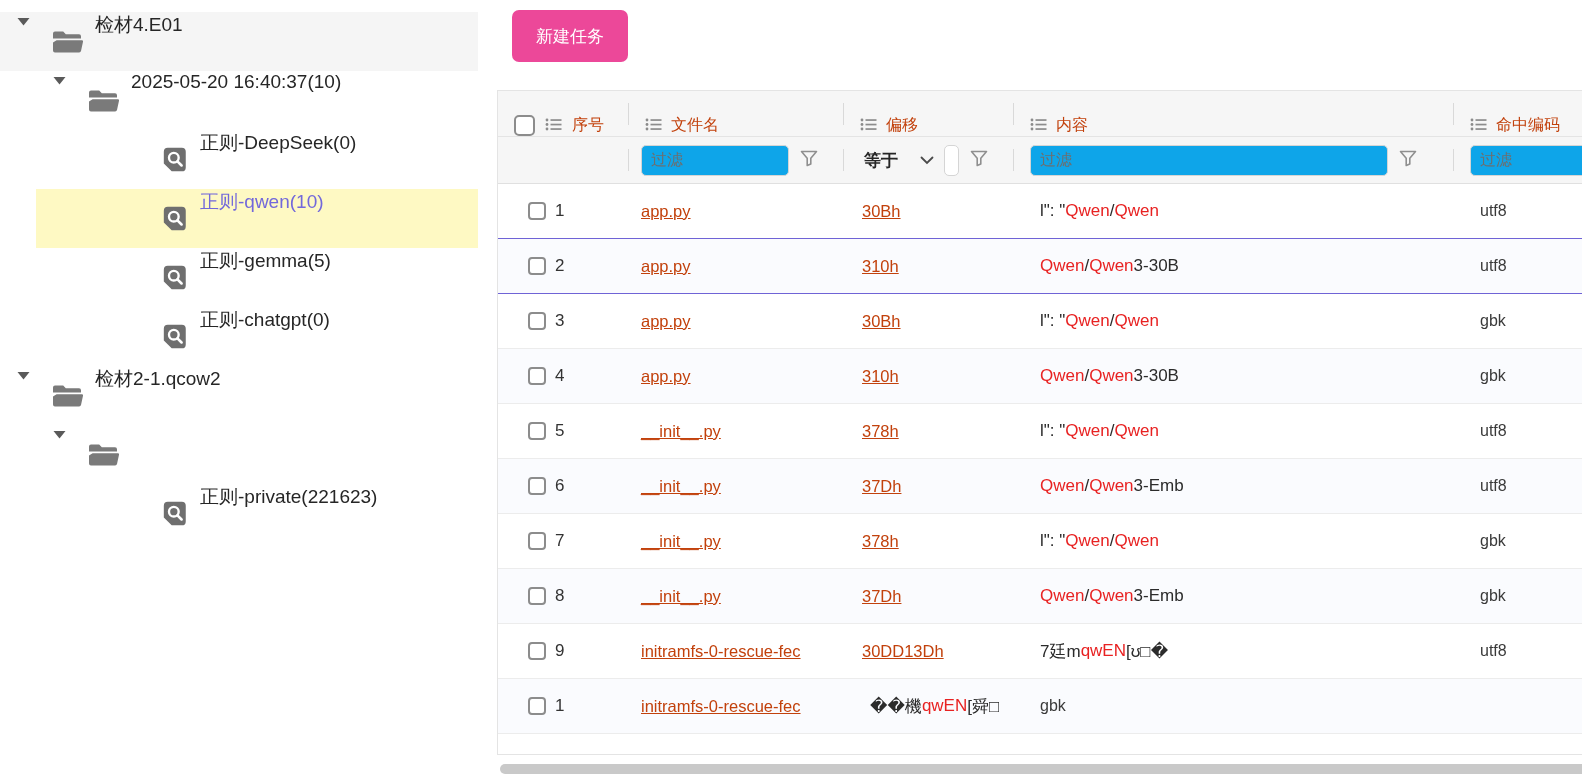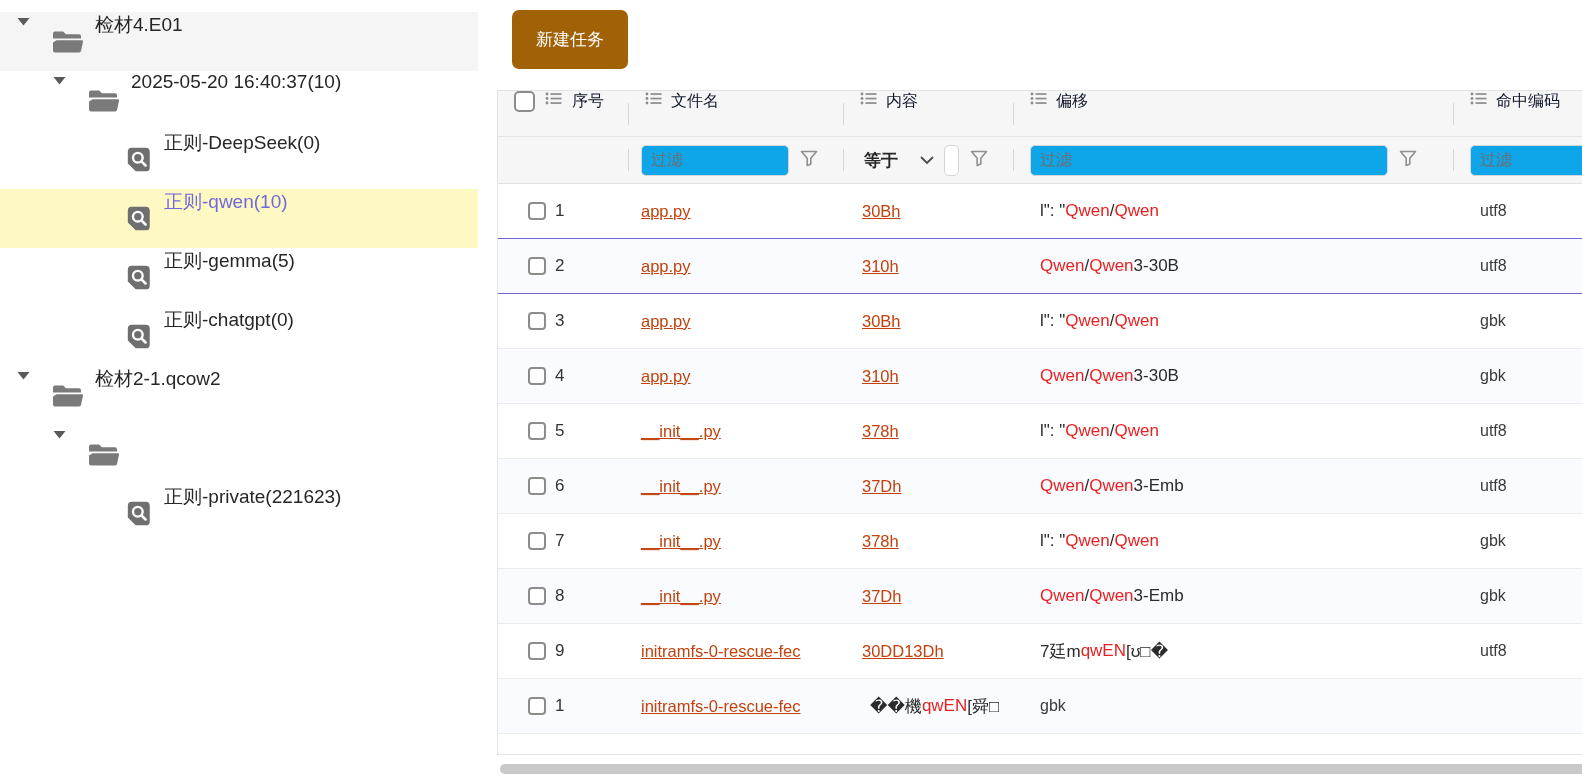--- a/index.html
+++ b/index.html
@@ -11,36 +11,36 @@
   .tree{padding-top:12px;}
   .tree-row{height:59px;display:flex;box-sizing:border-box;
             font-size:19px;color:#262626;cursor:pointer;}
   .tree-row.muted{background:#f5f5f5;}
   .tree-row.selected{background:#fef9c3;color:#7268db;}
   .tree-row .caret{width:18px;height:18px;flex:0 0 18px;display:flex;align-items:center;justify-content:center;margin-right:20px;}
   .tree-row .caret svg{display:block;}
   .tree-row .ticon{margin-right:12px;display:flex;align-items:center;}
   .lvl0{padding-left:14px;}
   .lvl1{padding-left:50px;}
-  .lvl2{padding-left:125px;}
+  .lvl2{padding-left:125px;margin-left:36px;}
 
   
   .main{position:absolute;left:497px;top:0;right:0;height:776px;background:#fff;}
-  .btn-new-task{position:absolute;left:15px;top:10px;height:59px;padding:0 24px;
-    background:#a16207;color:#fff;border:none;border-radius:7px;font-size:17px;
+  .btn-new-task{position:absolute;left:15px;top:10px;height:52px;padding:0 24px;
+    background:#ec4899;color:#fff;border:none;border-radius:7px;font-size:17px;
     font-family:inherit;cursor:pointer;}
 
   
   .tbl{position:absolute;left:0;top:90px;width:1266px;height:665px;
        border:1px solid #e4e4e4;background:#fff;box-sizing:border-box;}
   .grid-row{display:grid;grid-template-columns:131px 215px 170px 440px 310px;align-items:center;}
   .thead{height:45px;background:#f6f6f6;border-bottom:1px solid #e4e4e4;}
   .frow{height:46px;background:#f6f6f6;border-bottom:1px solid #e0e0e0;}
-  .hcell{position:relative;height:100%;display:flex;align-items:flex-start;gap:9px;
-         padding-left:16px;box-sizing:border-box;font-size:16px;color:#0f172a;}
+  .hcell{position:relative;height:100%;display:flex;align-items:flex-end;gap:9px;
+         padding-left:16px;box-sizing:border-box;font-size:16px;color:#c2410c;}
   .hcell.first{gap:10px;}
   .hcell:not(:last-child)::after,
   .fcell:not(:last-child)::after{content:"";position:absolute;right:0;top:50%;
     transform:translateY(-50%);width:1px;height:22px;background:#d9d9d9;}
   .fcell{position:relative;height:100%;display:flex;align-items:center;gap:10px;
          padding-left:12px;box-sizing:border-box;}
   .fcell.c3{padding-left:20px;}
   .fcell.c4,.fcell.c5{padding-left:16px;}
 
   .checkbox{width:18px;height:18px;border:2px solid #8c8c8c;border-radius:4px;
@@ -222,34 +222,34 @@
         <span><svg width="17" height="15" viewBox="0 0 17 15">
               <g fill="#8c8c8c">
                 <circle cx="2" cy="3" r="1.4"></circle>
                 <circle cx="2" cy="7.5" r="1.4"></circle>
                 <circle cx="2" cy="12" r="1.4"></circle>
                 <rect x="5.5" y="2.2" width="11" height="1.7"></rect>
                 <rect x="5.5" y="6.7" width="11" height="1.7"></rect>
                 <rect x="5.5" y="11.2" width="11" height="1.7"></rect>
               </g>
             </svg></span>
-        <span>内容</span>
+        <span>偏移</span>
       </div>
       <div class="hcell">
         <span><svg width="17" height="15" viewBox="0 0 17 15">
               <g fill="#8c8c8c">
                 <circle cx="2" cy="3" r="1.4"></circle>
                 <circle cx="2" cy="7.5" r="1.4"></circle>
                 <circle cx="2" cy="12" r="1.4"></circle>
                 <rect x="5.5" y="2.2" width="11" height="1.7"></rect>
                 <rect x="5.5" y="6.7" width="11" height="1.7"></rect>
                 <rect x="5.5" y="11.2" width="11" height="1.7"></rect>
               </g>
             </svg></span>
-        <span>偏移</span>
+        <span>内容</span>
       </div>
       <div class="hcell">
         <span><svg width="17" height="15" viewBox="0 0 17 15">
               <g fill="#8c8c8c">
                 <circle cx="2" cy="3" r="1.4"></circle>
                 <circle cx="2" cy="7.5" r="1.4"></circle>
                 <circle cx="2" cy="12" r="1.4"></circle>
                 <rect x="5.5" y="2.2" width="11" height="1.7"></rect>
                 <rect x="5.5" y="6.7" width="11" height="1.7"></rect>
                 <rect x="5.5" y="11.2" width="11" height="1.7"></rect>

